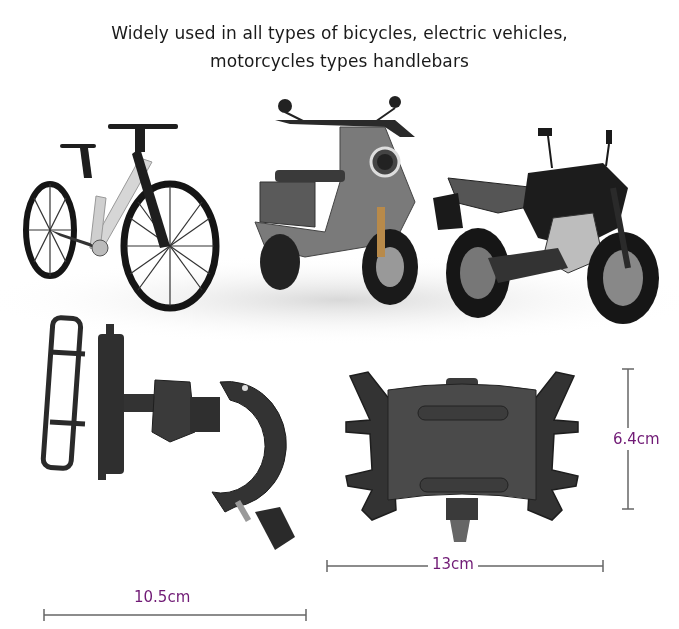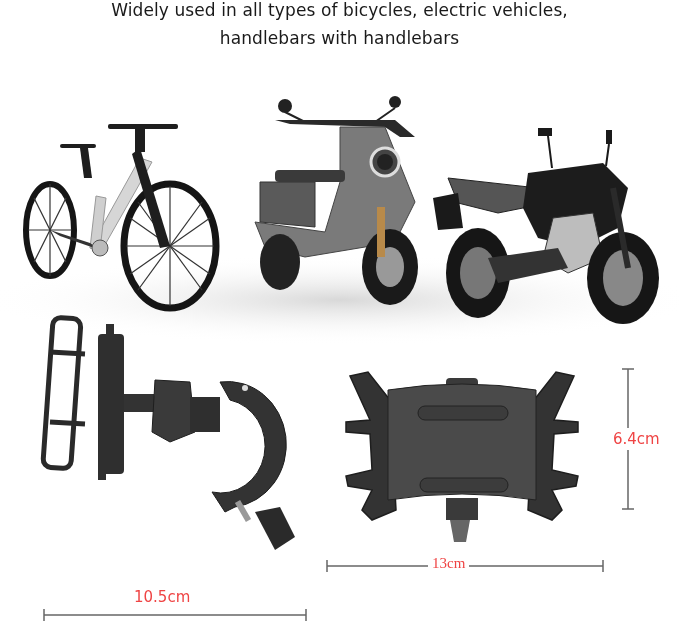--- a/index.html
+++ b/index.html
@@ -1,28 +1,28 @@
 <!DOCTYPE html>
 <html><head>
 <meta charset="utf-8">
 <style>
   html,body{margin:0;padding:0;background:#fff;}
   body{width:679px;height:629px;position:relative;overflow:hidden;font-family:"DejaVu Sans","Liberation Sans",sans-serif;color:#222;}
-  .caption{position:absolute;left:0;width:679px;text-align:center;font-size:17px;color:#1a1a1a;letter-spacing:0.1px;}
+  .caption{position:absolute;left:0;width:679px;text-align:center;font-size:17px;color:#1a1a1a;letter-spacing:0.1px;margin-top:23px;}
   #cap1{top:0px;}
   #cap2{top:28px;}
   .abs{position:absolute;}
-  .dim-label{position:absolute;font-size:15px;color:#ef4444;background:#fff;padding:0 4px;}
+  .dim-label{position:absolute;font-size:15px;color:#701a75;background:#fff;padding:0 4px;}
   svg{display:block;}
 </style>
 </head>
 <body>
 
 <div id="cap1" class="caption">Widely used in all types of bicycles, electric vehicles,</div>
-<div id="cap2" class="caption">handlebars with handlebars</div>
+<div id="cap2" class="caption">motorcycles types handlebars</div>
 
 <svg class="abs" style="left:0;top:240px" width="679" height="120">
   <defs>
     <radialGradient id="g1" cx="50%" cy="50%" r="50%">
       <stop offset="0%" stop-color="#d8d8d8"></stop>
       <stop offset="100%" stop-color="#ffffff" stop-opacity="0"></stop>
     </radialGradient>
   </defs>
   <ellipse cx="340" cy="60" rx="360" ry="45" fill="url(#g1)"></ellipse>
 </svg>
@@ -122,20 +122,20 @@
   <line x1="10" y1="1" x2="10" y2="141" stroke="#666" stroke-width="1.5"></line>
   <line x1="4" y1="141" x2="16" y2="141" stroke="#666" stroke-width="1.5"></line>
 </svg>
 <div class="dim-label" style="left:613px;top:428px;padding:2px 0;">6.4cm</div>
 
 <svg class="abs" style="left:326px;top:556px" width="278" height="20">
   <line x1="1" y1="4" x2="1" y2="16" stroke="#666" stroke-width="1.5"></line>
   <line x1="1" y1="10" x2="277" y2="10" stroke="#666" stroke-width="1.5"></line>
   <line x1="277" y1="4" x2="277" y2="16" stroke="#666" stroke-width="1.5"></line>
 </svg>
-<div class="dim-label" style="left:428px;top:555px;font-family:Liberation Serif, serif;">13cm</div>
+<div class="dim-label" style="left:428px;top:555px;">13cm</div>
 
 <svg class="abs" style="left:43px;top:605px" width="264" height="20">
   <line x1="1" y1="4" x2="1" y2="16" stroke="#666" stroke-width="1.5"></line>
   <line x1="1" y1="10" x2="263" y2="10" stroke="#666" stroke-width="1.5"></line>
   <line x1="263" y1="4" x2="263" y2="16" stroke="#666" stroke-width="1.5"></line>
 </svg>
 <div class="dim-label" style="left:130px;top:588px;">10.5cm</div>
 
 </body></html>

